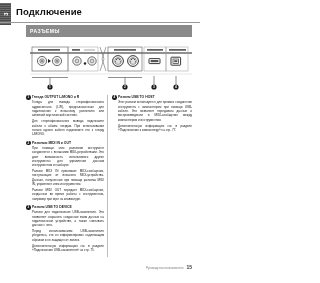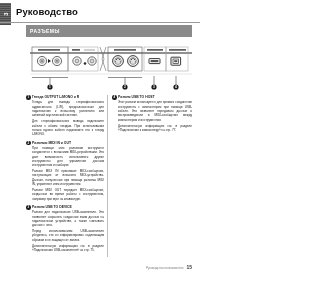--- a/index.html
+++ b/index.html
@@ -96,21 +96,21 @@
   }
 </style>
 </head>
 <body>
 
 <div class="chapter-tab">
   <div class="stripes"></div>
   <div class="num">3</div>
 </div>
 
-<div class="page-title">Руководство</div>
+<div class="page-title">Подключение</div>
 <div class="title-rule"></div>
 
 <div class="section-bar">
   <span>РАЗЪЕМЫ</span>
 </div>
 
 <div class="panel">
   <svg width="162" height="36" viewBox="0 0 162 36" xmlns="http://www.w3.org/2000/svg">
 
     <line x1="0" y1="9" x2="162" y2="9" stroke="#222" stroke-width="1.1"></line>

